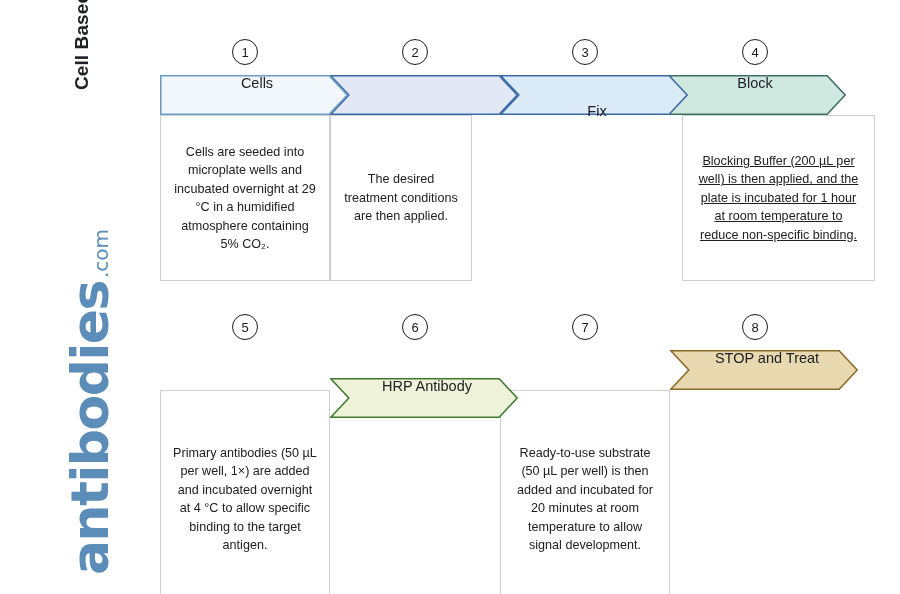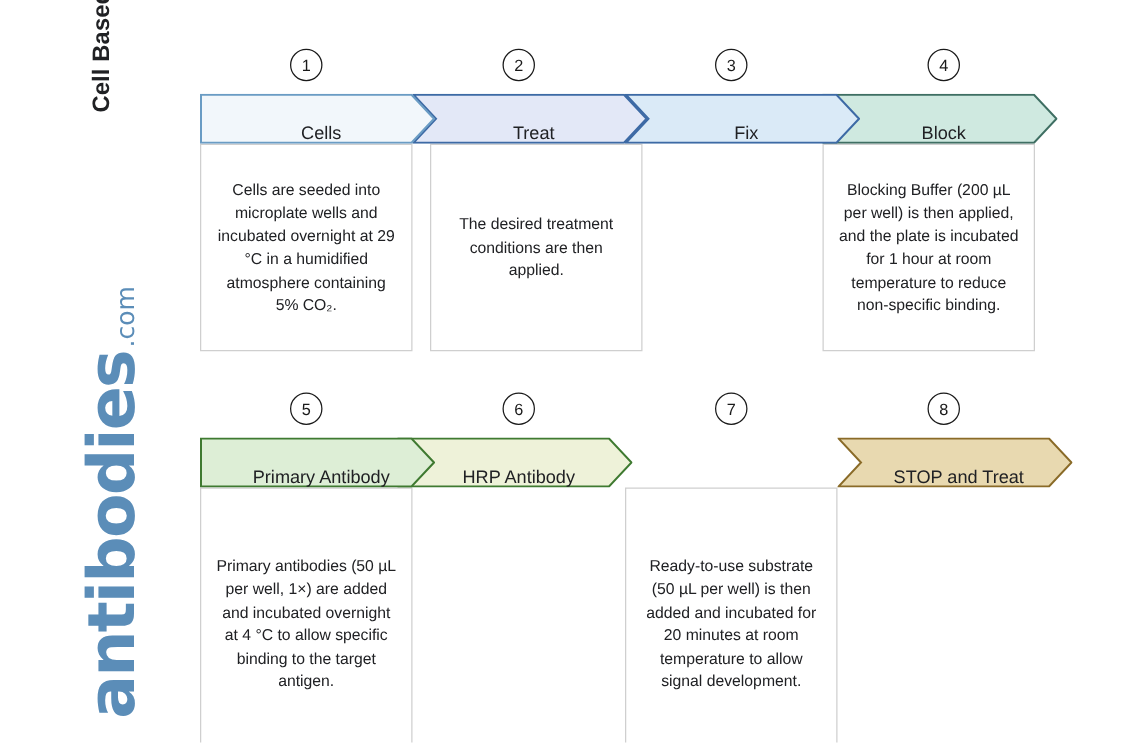--- a/index.html
+++ b/index.html
@@ -99,21 +99,21 @@
   .bars {
     position: relative;
     height: 40px;
   }
   .bar {
     position: absolute;
     top: 0;
     height: 40px;
     box-sizing: border-box;
     display: flex;
-    align-items: flex-end;
+    align-items: flex-start;
     justify-content: center;
   }
   .bar .shape {
     position: absolute;
     inset: 0;
   }
   .bar .blabel {
     position: relative;
     z-index: 2;
     font-size: 14.5px;
@@ -173,63 +173,56 @@
       <div class="bar" style="left: 0px; width: 188px; z-index: 10;">
         <div class="shape"><svg width="188" height="40" viewBox="0 0 188 40" preserveAspectRatio="none">
             <path d="M 0.8 0.8 L 169.2 0.8 L 187.2 20 L 169.2 39.2 L 0.8 39.2 Z" fill="#f2f7fb" stroke="#6a9cc4" stroke-width="1.6"></path>
           </svg></div>
         <div class="blabel" style="width: 170px;">Cells</div>
       </div>
       <div class="bar" style="left: 170px; width: 188px; z-index: 9;">
         <div class="shape"><svg width="188" height="40" viewBox="0 0 188 40" preserveAspectRatio="none">
             <path d="M 0.8 0.8 L 169.2 0.8 L 187.2 20 L 169.2 39.2 L 0.8 39.2 L 18.8 20 Z" fill="#e3e8f7" stroke="#3d6aa5" stroke-width="1.6"></path>
           </svg></div>
-        <div class="blabel" style="width: 170px;">Treat</div>
       </div>
       <div class="bar" style="left: 340px; width: 188px; z-index: 8;">
         <div class="shape"><svg width="188" height="40" viewBox="0 0 188 40" preserveAspectRatio="none">
             <path d="M 0.8 0.8 L 169.2 0.8 L 187.2 20 L 169.2 39.2 L 0.8 39.2 L 18.8 20 Z" fill="#daeaf7" stroke="#3d6aa5" stroke-width="1.6"></path>
           </svg></div>
         <div class="blabel" style="width: 170px; margin-top: 28px;">Fix</div>
       </div>
       <div class="bar" style="left: 498px; width: 188px; z-index: 7;">
         <div class="shape"><svg width="188" height="40" viewBox="0 0 188 40" preserveAspectRatio="none">
             <path d="M 0.8 0.8 L 169.2 0.8 L 187.2 20 L 169.2 39.2 L 0.8 39.2 L 18.8 20 Z" fill="#cfe9e0" stroke="#3f6f63" stroke-width="1.6"></path>
           </svg></div>
         <div class="blabel" style="width: 170px;">Block</div>
       </div>
     </div>
   <div class="boxes">
       <div class="dbox" style="left: 0px; width: 170px;">
         <p>Cells are seeded into microplate wells and incubated overnight at 29 °C in a humidified atmosphere containing 5% CO₂.</p>
       </div>
-      <div class="dbox" style="left: 184px; width: 170px;">
+      <div class="dbox" style="left: 170px; width: 142px;">
         <p>The desired treatment conditions are then applied.</p>
       </div>
-      <div class="dbox" style="left: 498px; width: 170px;">
+      <div class="dbox" style="left: 522px; width: 193px; text-decoration: underline;">
         <p>Blocking Buffer (200 µL per well) is then applied, and the plate is incubated for 1 hour at room temperature to reduce non-specific binding.</p>
       </div>
     </div>
 </div>
 
 <div class="row" id="row2">
   <div class="numbers">
       <div class="num-circle" style="left: 85px;">5</div>
       <div class="num-circle" style="left: 255px;">6</div>
       <div class="num-circle" style="left: 425px;">7</div>
       <div class="num-circle" style="left: 595px;">8</div>
     </div>
   <div class="bars">
-      <div class="bar" style="left: 0px; width: 188px; z-index: 10;">
-        <div class="shape"><svg width="188" height="40" viewBox="0 0 188 40" preserveAspectRatio="none">
-            <path d="M 0.8 0.8 L 169.2 0.8 L 187.2 20 L 169.2 39.2 L 0.8 39.2 Z" fill="#ddeed6" stroke="#3f7a31" stroke-width="1.6"></path>
-          </svg></div>
-        <div class="blabel" style="width: 170px;">Primary Antibody</div>
-      </div>
-      <div class="bar" style="left: 158px; width: 188px; z-index: 9;">
+      <div class="bar" style="left: 170px; width: 188px; z-index: 9; margin-top: 28px;">
         <div class="shape"><svg width="188" height="40" viewBox="0 0 188 40" preserveAspectRatio="none">
             <path d="M 0.8 0.8 L 169.2 0.8 L 187.2 20 L 169.2 39.2 L 0.8 39.2 L 18.8 20 Z" fill="#eef2d9" stroke="#3f7a31" stroke-width="1.6"></path>
           </svg></div>
         <div class="blabel" style="width: 170px;">HRP Antibody</div>
       </div>
       <div class="bar" style="left: 510px; width: 188px; z-index: 7;">
         <div class="shape"><svg width="188" height="40" viewBox="0 0 188 40" preserveAspectRatio="none">
             <path d="M 0.8 0.8 L 169.2 0.8 L 187.2 20 L 169.2 39.2 L 0.8 39.2 L 18.8 20 Z" fill="#e8d9b0" stroke="#8a6b28" stroke-width="1.6"></path>
           </svg></div>
         <div class="blabel" style="width: 170px;">STOP and Treat</div>

